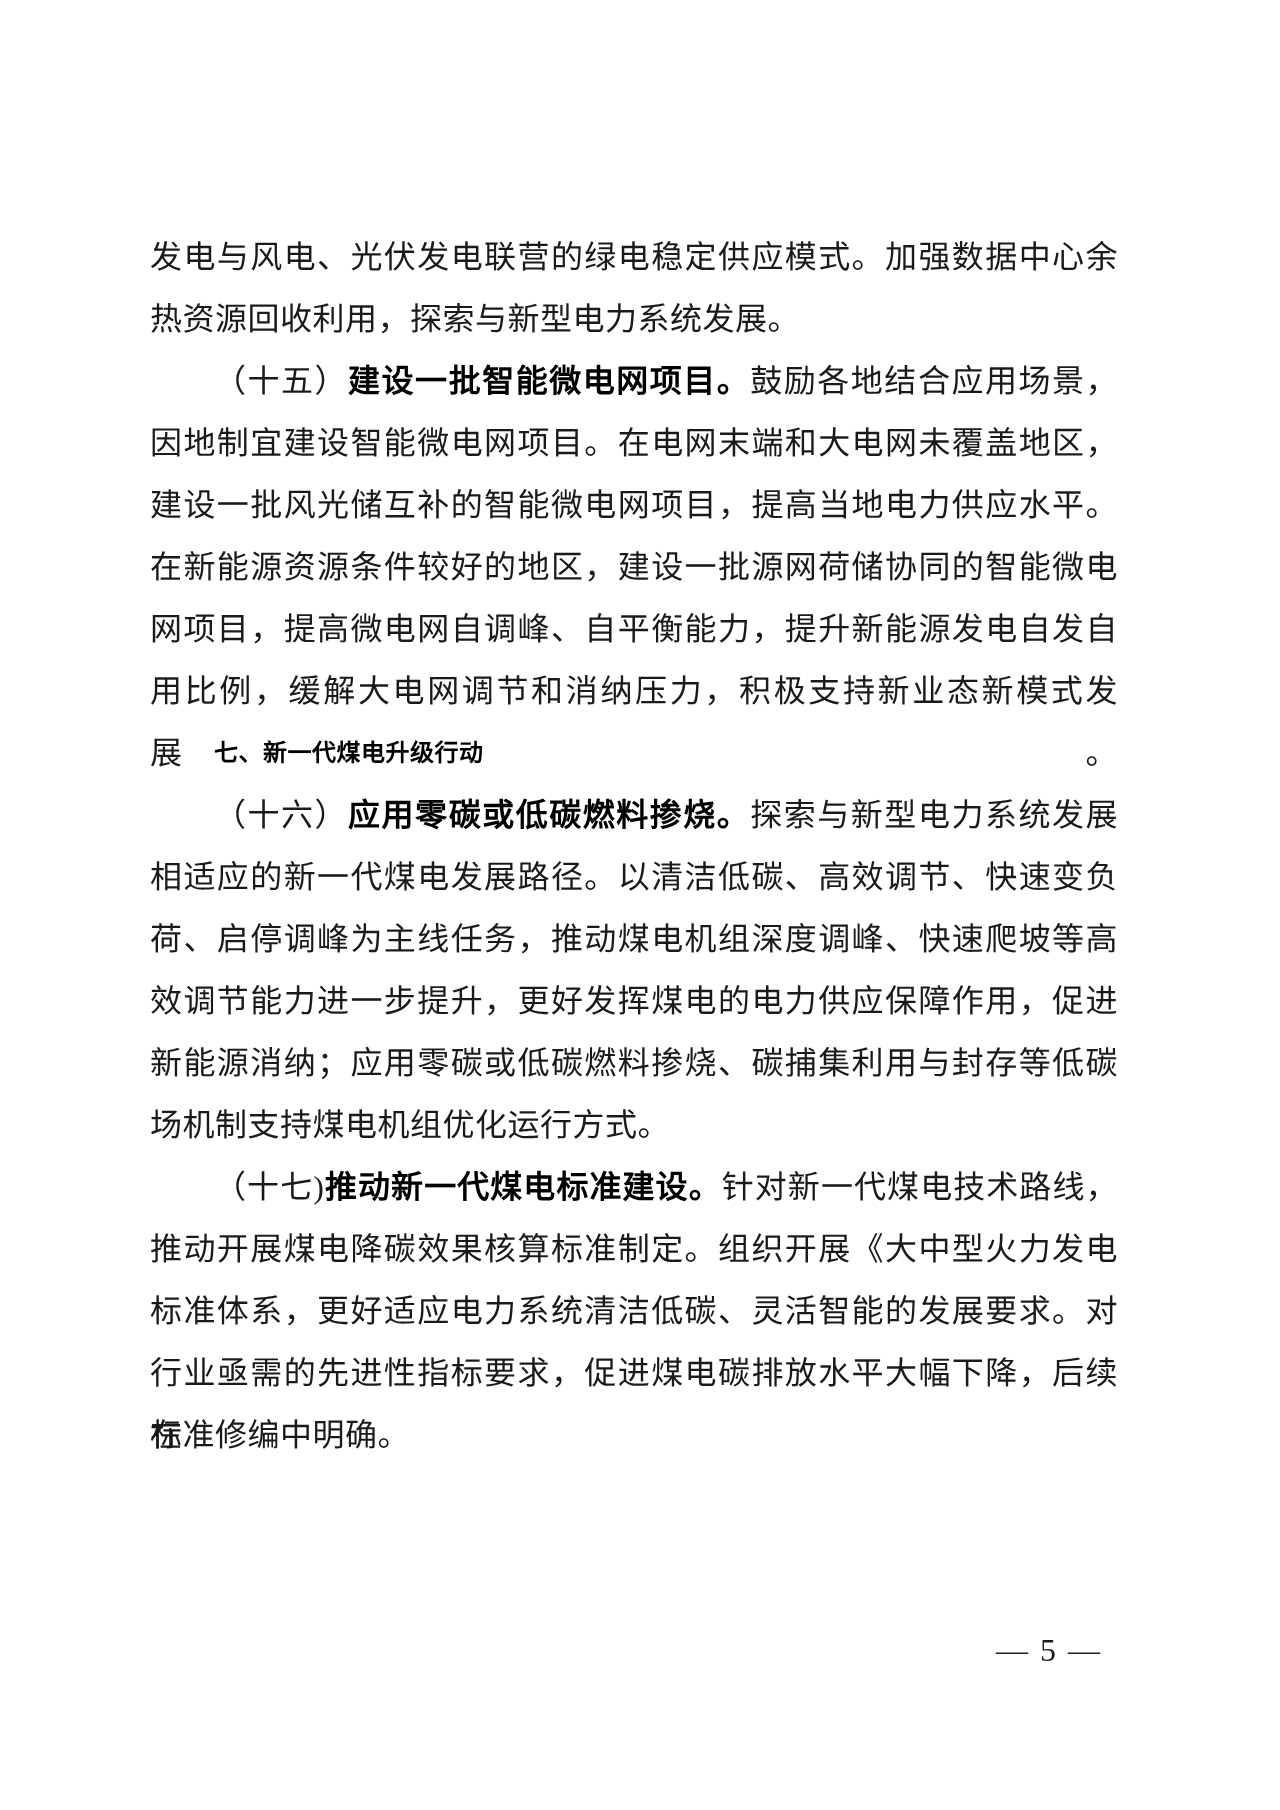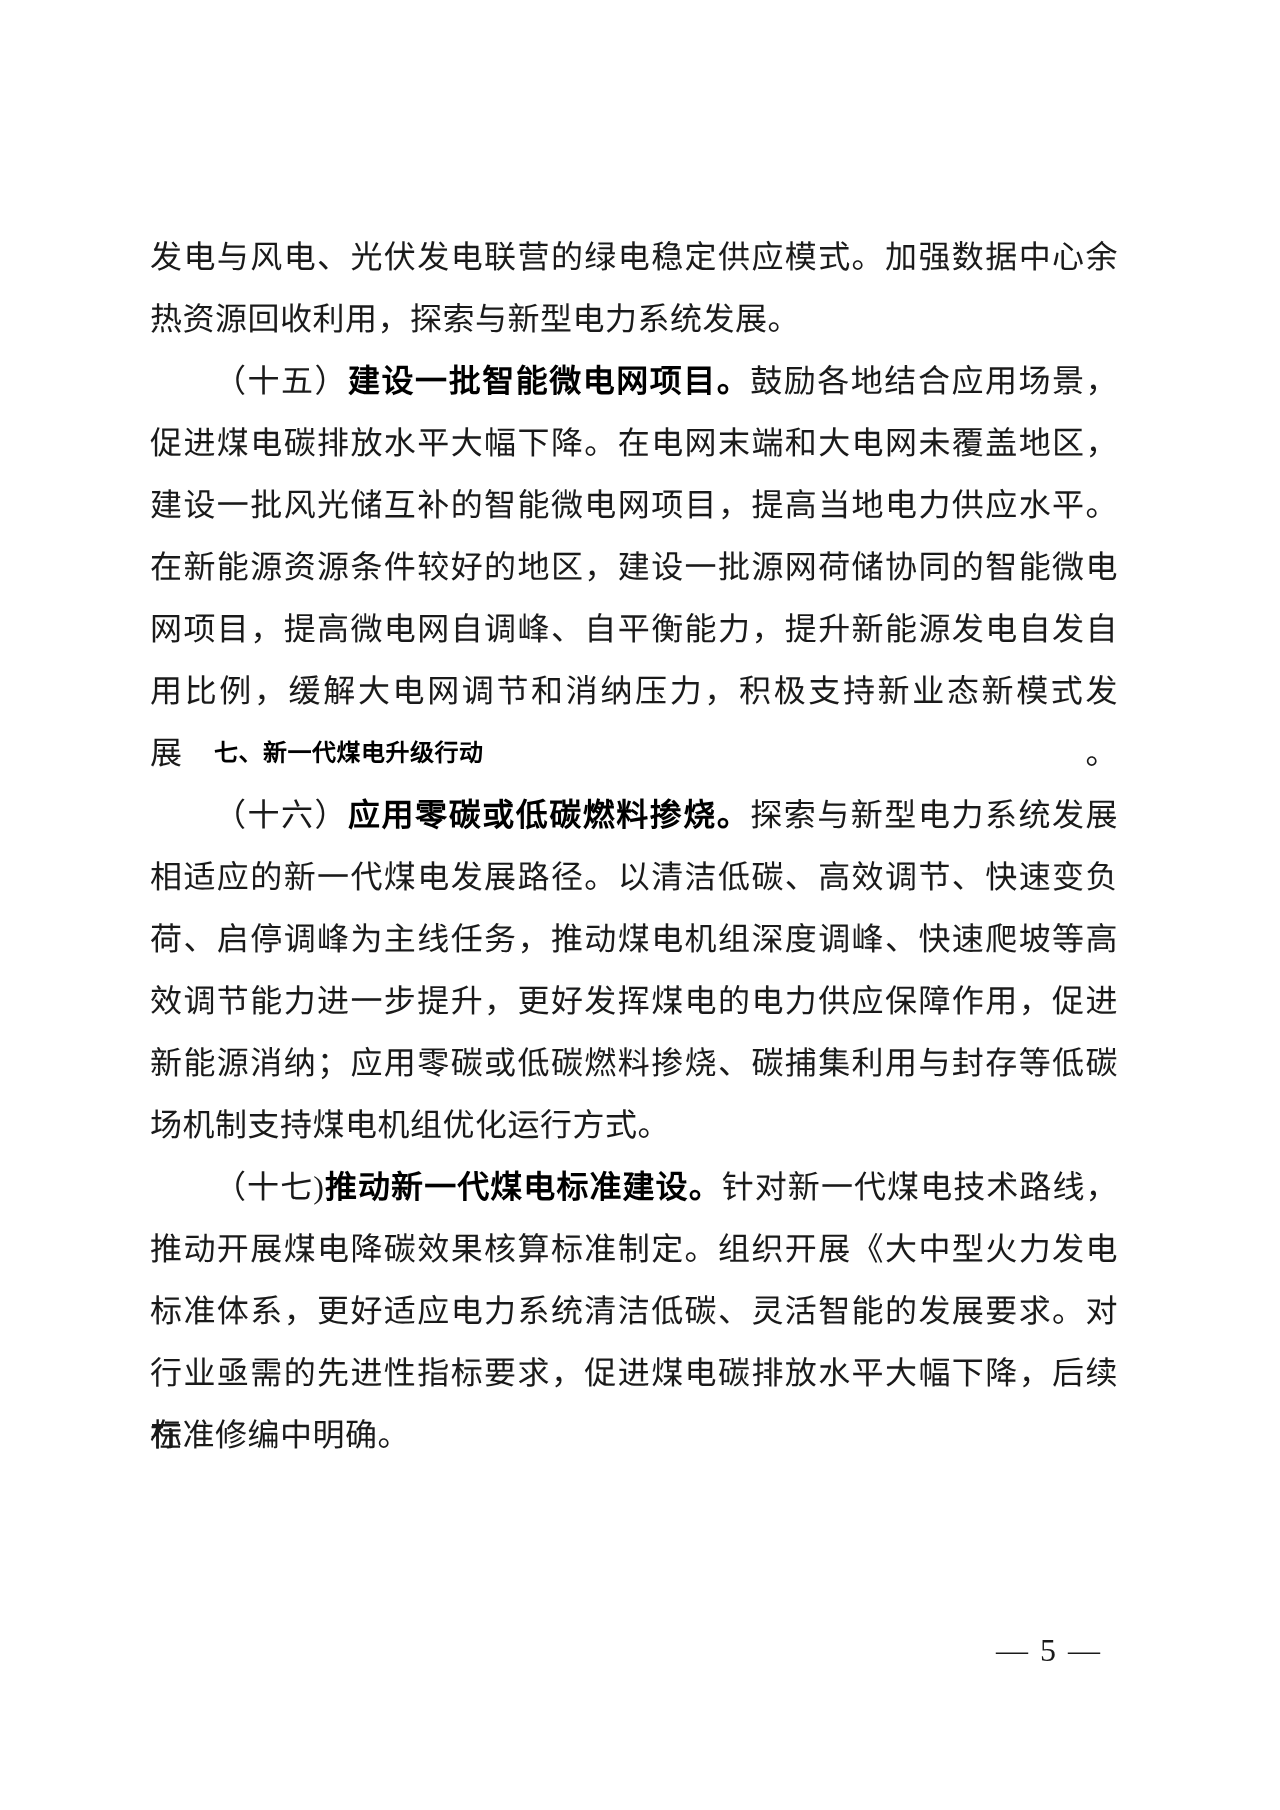--- a/index.html
+++ b/index.html
@@ -63,21 +63,21 @@
   }
 </style>
 </head>
 <body>
 
 <div class="page">
   <div class="text-block">
       <div class="line full"><span class="seg">发电与风电、光伏发电联营的绿电稳定供应模式。加强数据中心余</span></div>
       <div class="line"><span class="seg">热资源回收利用，探索与新型电力系统发展。</span></div>
       <div class="line full indent"><span class="seg">（十五）</span><span class="seg bold">建设一批智能微电网项目。</span><span class="seg">鼓励各地结合应用场景，</span></div>
-      <div class="line full"><span class="seg">促进煤电碳排放水平大幅下降。在电网末端和大电网未覆盖地区，</span></div>
+      <div class="line full"><span class="seg">因地制宜建设智能微电网项目。在电网末端和大电网未覆盖地区，</span></div>
       <div class="line full"><span class="seg">建设一批风光储互补的智能微电网项目，提高当地电力供应水平。</span></div>
       <div class="line full"><span class="seg">在新能源资源条件较好的地区，建设一批源网荷储协同的智能微电</span></div>
       <div class="line full"><span class="seg">网项目，提高微电网自调峰、自平衡能力，提升新能源发电自发自</span></div>
       <div class="line full"><span class="seg">用比例，缓解大电网调节和消纳压力，积极支持新业态新模式发展。</span></div>
       <div class="line indent heading"><span class="seg bold">七、新一代煤电升级行动</span></div>
       <div class="line full indent"><span class="seg">（十六）</span><span class="seg bold">应用零碳或低碳燃料掺烧。</span><span class="seg">探索与新型电力系统发展</span></div>
       <div class="line full"><span class="seg">相适应的新一代煤电发展路径。以清洁低碳、高效调节、快速变负</span></div>
       <div class="line full"><span class="seg">荷、启停调峰为主线任务，推动煤电机组深度调峰、快速爬坡等高</span></div>
       <div class="line full"><span class="seg">效调节能力进一步提升，更好发挥煤电的电力供应保障作用，促进</span></div>
       <div class="line full"><span class="seg">新能源消纳；应用零碳或低碳燃料掺烧、碳捕集利用与封存等低碳</span></div>

